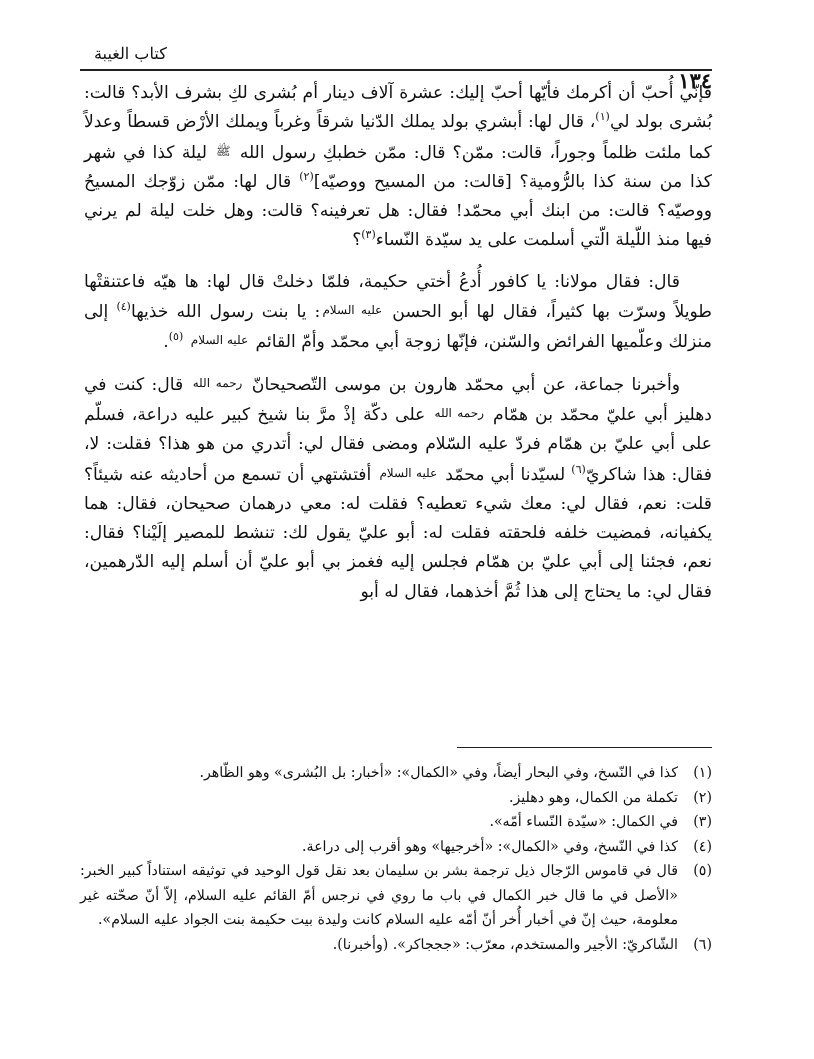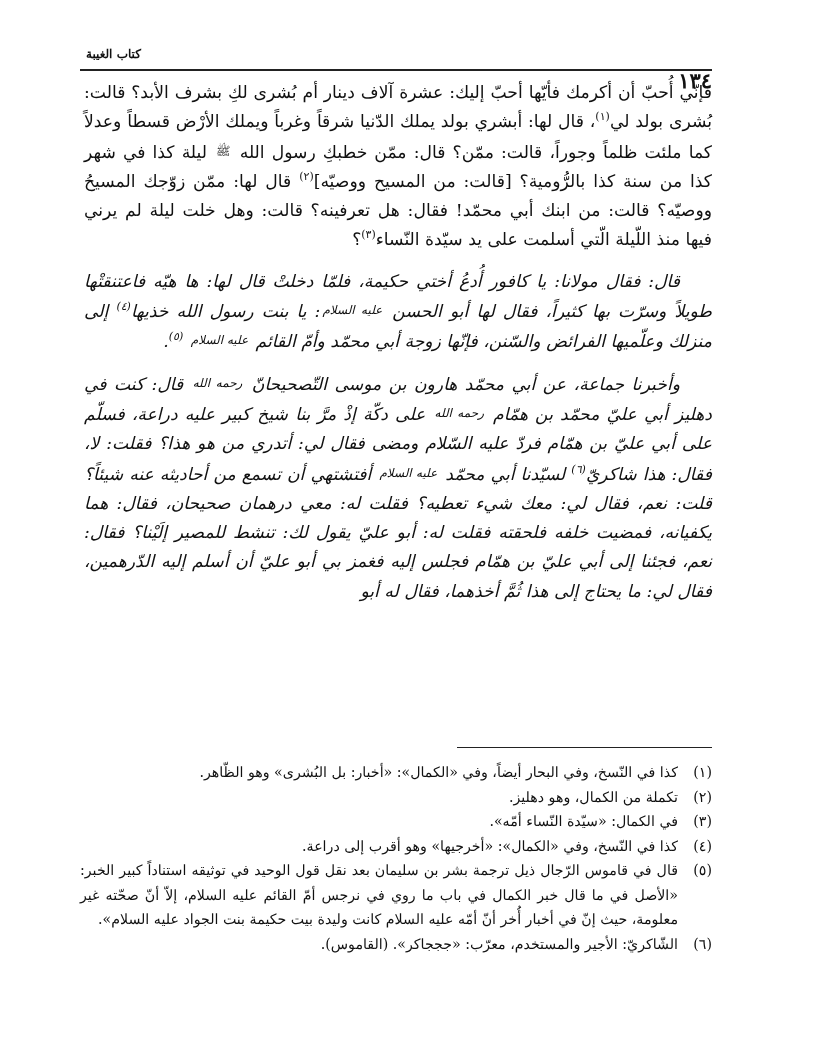--- a/index.html
+++ b/index.html
@@ -31,24 +31,24 @@
       position: absolute;
       right: 0;
       top: 0;
       font-size: 21px;
       font-weight: bold;
       line-height: 30px;
       margin-top: 28px;
     }
     .book-title {
       position: absolute;
-      left: 6px;
+      left: 14px;
       top: 2px;
-      font-size: 12px;
-      font-weight: bold;
+      font-size: 16px;
+      font-weight: normal;
       line-height: 28px;
     }
     .head-rule {
       position: absolute;
       top: 69px;
       left: 0;
       width: 632px;
       height: 0;
       border-top: 2px solid #222;
     }
@@ -59,21 +59,21 @@
       width: 632px;
       direction: rtl;
       text-align: justify;
       text-align-last: right;
       font-size: 17.2px;
       line-height: 29.3px;
     }
     .body-text p {
       margin: 0 0 12px 4px;
     }
-    .body-text p.indent { text-indent: 32px; font-style: italic; }
+    .body-text p.indent { text-indent: 32px; }
     .body-text p.noindent { text-indent: 0; }
     sup.fn {
       font-size: 11px;
       line-height: 0;
       vertical-align: 7px;
     }
     .honorific {
       font-size: 12px;
       vertical-align: 3px;
       padding: 0 2px;
@@ -159,17 +159,17 @@
     <div class="footnote">
       <span class="fn-num">(٤)</span>
       <span class="fn-text">كذا في النّسخ، وفي «الكمال»: «أخرجيها» وهو أقرب إلى دراعة.</span>
     </div>
     <div class="footnote">
       <span class="fn-num">(٥)</span>
       <span class="fn-text">قال في قاموس الرّجال ذيل ترجمة بشر بن سليمان بعد نقل قول الوحيد في توثيقه استناداً كبير الخبر: «الأصل في ما قال خبر الكمال في باب ما روي في نرجس أمّ القائم عليه السلام، إلاّ أنّ صحّته غير معلومة، حيث إنّ في أخبار أُخر أنّ أمّه عليه السلام كانت وليدة بيت حكيمة بنت الجواد عليه السلام».</span>
     </div>
     <div class="footnote">
       <span class="fn-num">(٦)</span>
-      <span class="fn-text">الشّاكريّ: الأجير والمستخدم، معرّب: «جججاكر». (القاموس).</span>
+      <span class="fn-text">الشّاكريّ: الأجير والمستخدم، معرّب: «جججاكر». (وأخبرنا).</span>
     </div>
   </div>
 
 </div>
 
 </body></html>

